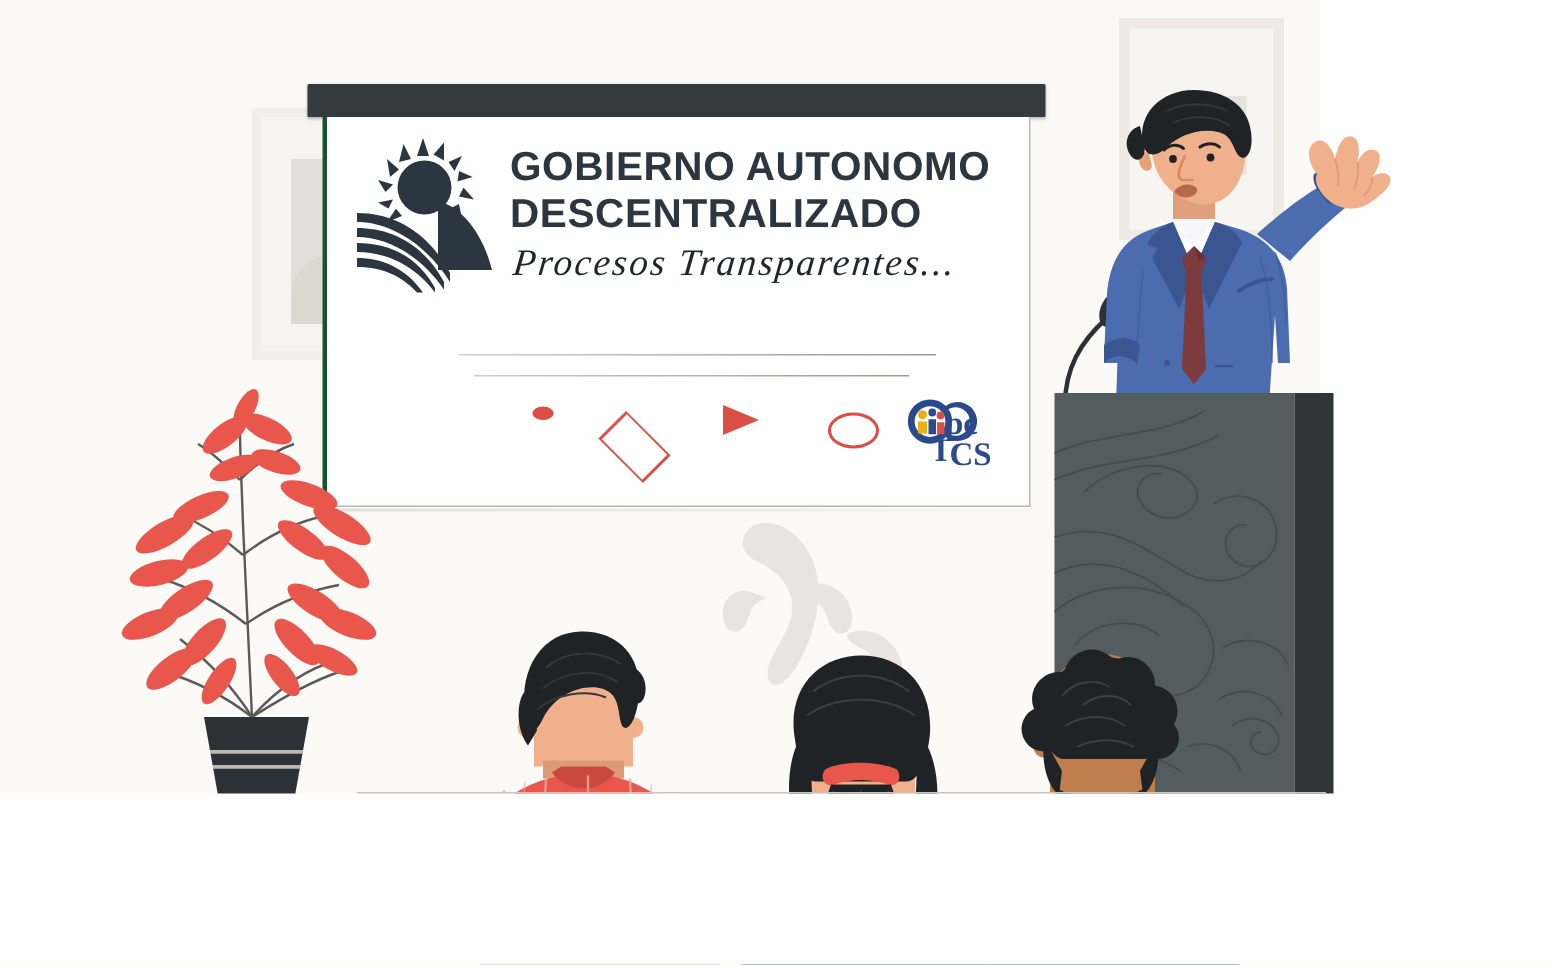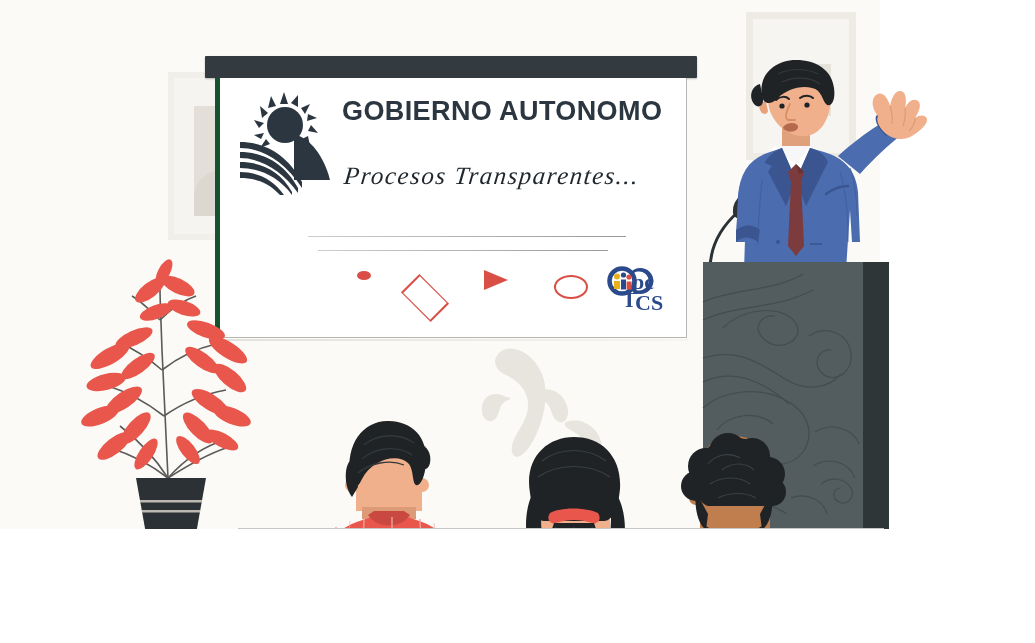--- a/index.html
+++ b/index.html
@@ -79,21 +79,21 @@
     background:#333a40;
     border-radius:1px;
     box-shadow:0 1px 2px rgba(0,0,0,.25);
   }
   .screen-body{
     position:absolute;
     left:215px;top:78px;width:472px;height:260px;
     background:#ffffff;
     border-right:1px solid #b8b6b2;
     border-bottom:1px solid #b8b6b2;
-    border-left:5px solid #14532d;
+    border-left:3px solid #14532d;
     box-sizing:border-box;
   }
   .screen-shadow{
     position:absolute;
     left:216px;top:339px;width:472px;height:2px;
     background:linear-gradient(to right,rgba(0,0,0,.10),rgba(0,0,0,.02));
   }
 
   
   .slide-logo{
@@ -230,20 +230,21 @@
 
         <path d="M0 52 C22 52, 46 62, 62 92 L62 98 C44 70, 20 58, 0 58 Z"></path>
         <path d="M0 62 C22 62, 44 72, 58 98 L58 103 C42 80, 20 68, 0 68 Z"></path>
         <path d="M0 72 C20 72, 40 80, 52 102 L52 105 C38 86, 18 78, 0 78 Z"></path>
         <path d="M0 82 C16 82, 32 88, 44 105 L40 105 C28 92, 14 88, 0 88 Z"></path>
       </g>
     </svg>
 
     <div class="slide-title">
       <div>GOBIERNO AUTONOMO</div>
+      <div>DESCENTRALIZADO</div>
     </div>
 
     <div class="slide-subtitle">Procesos  Transparentes...</div>
 
     <div class="rule-a"></div>
     <div class="rule-b"></div>
 
     <div class="shp-dot"></div>
     <div class="shp-diamond"></div>
     <div class="shp-tri"></div>

